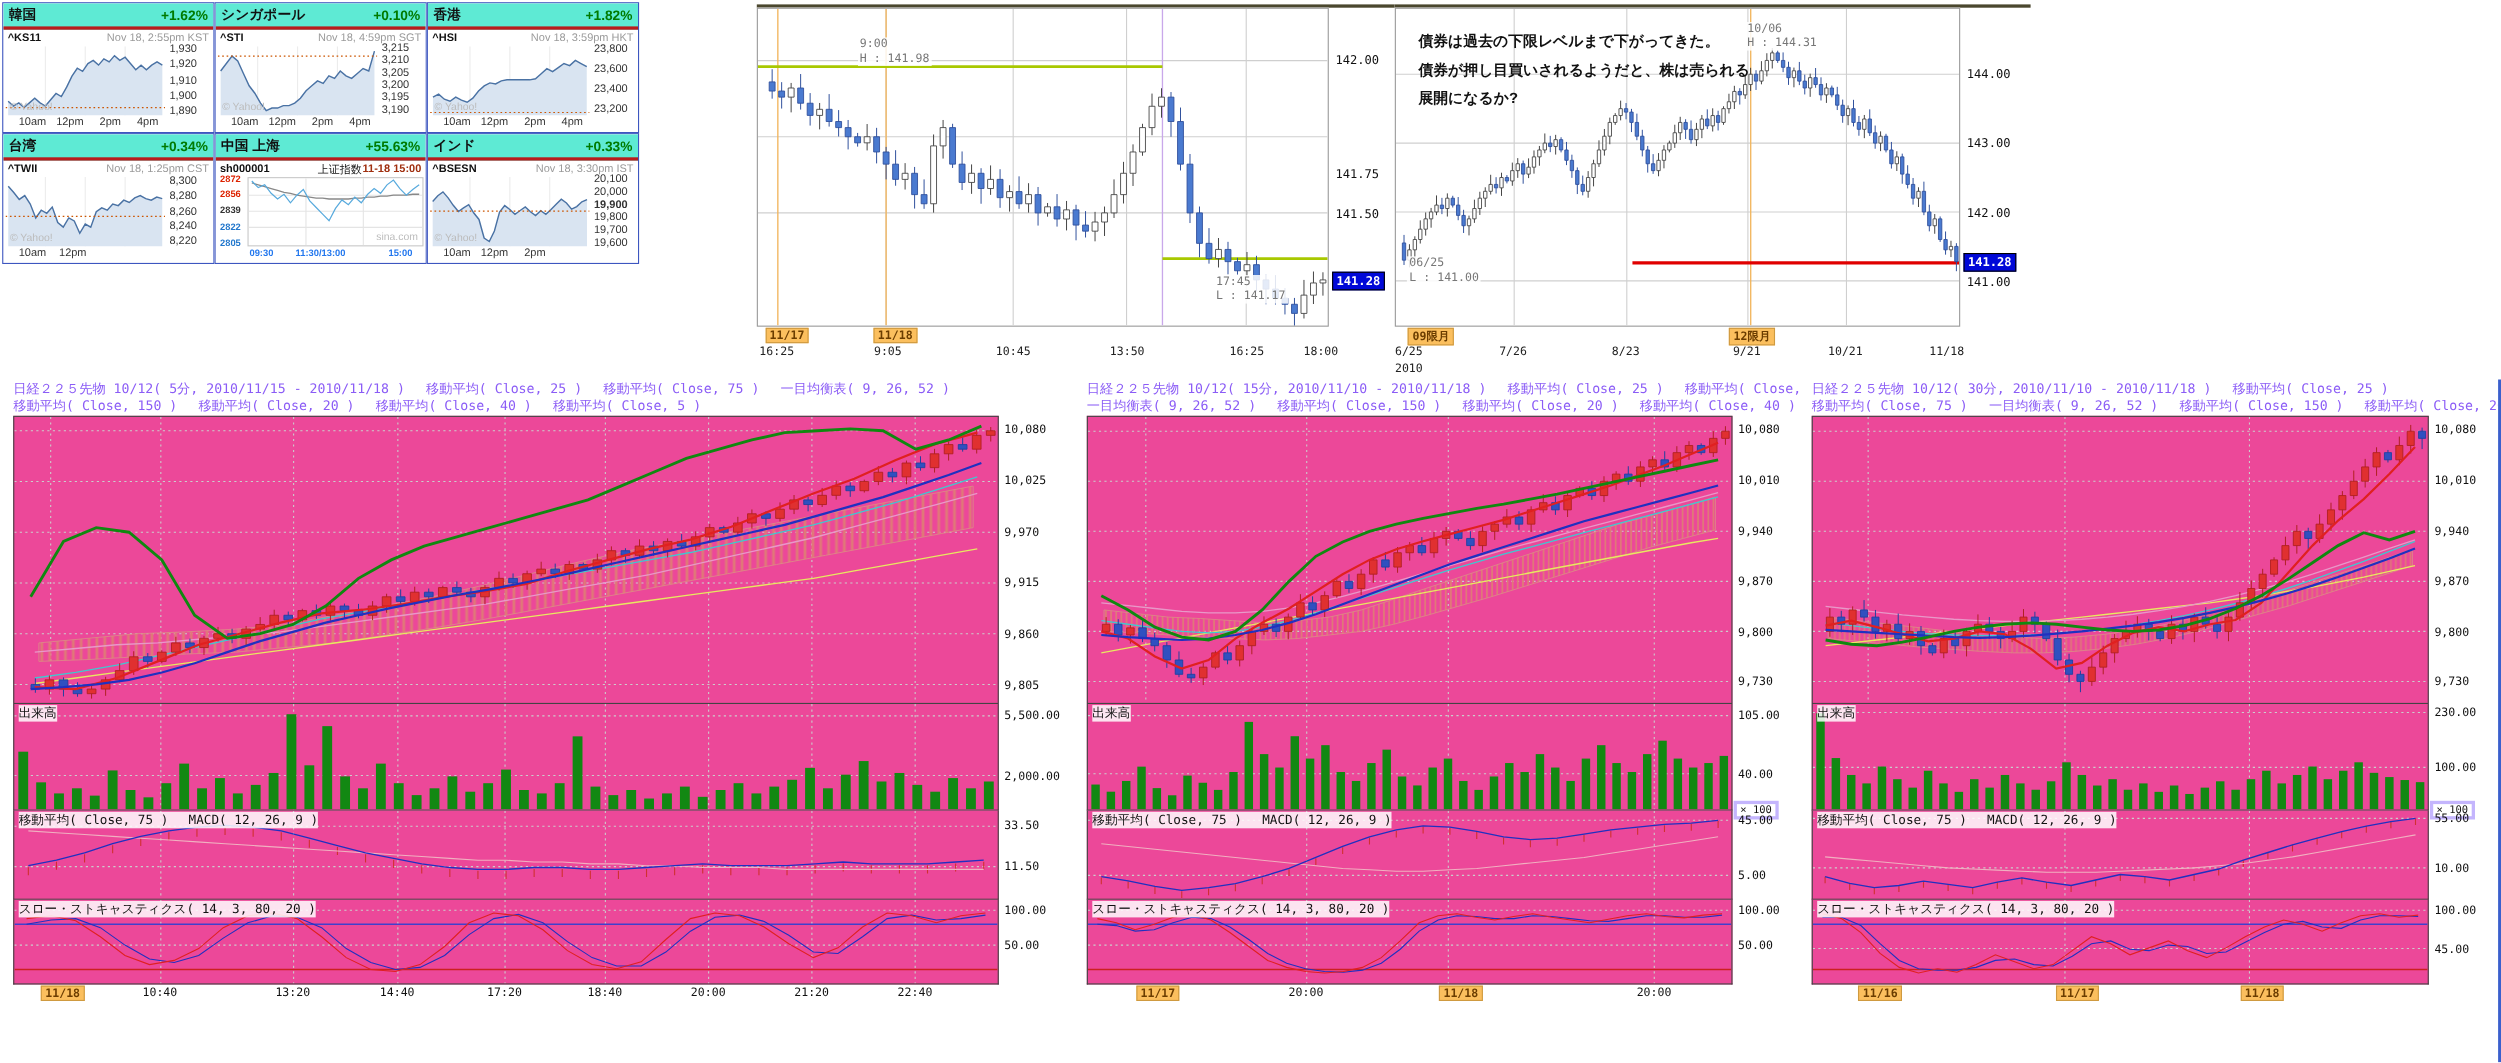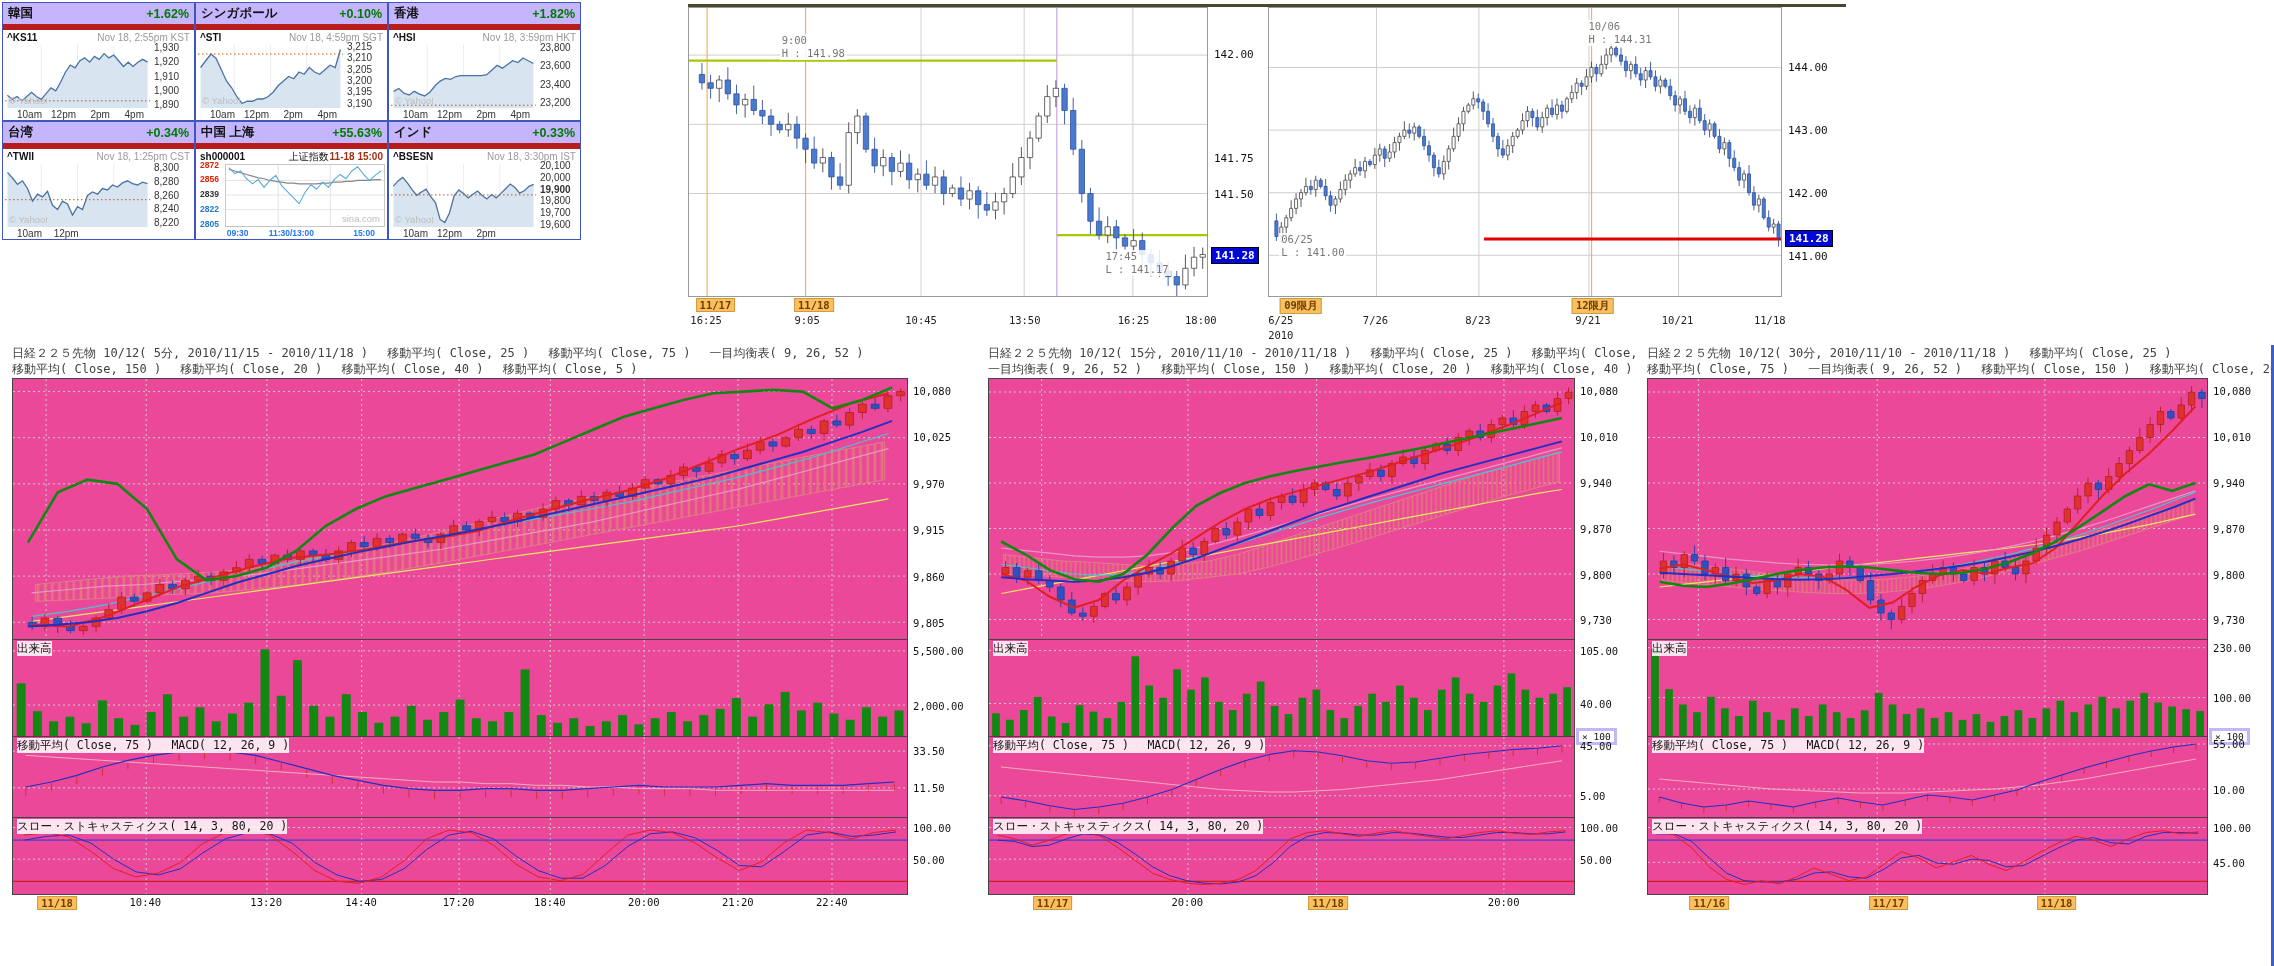--- a/index.html
+++ b/index.html
@@ -4,22 +4,22 @@
 <style>
   html,body{margin:0;padding:0;background:#fff;}
   .stage{position:relative;width:2274px;height:966px;background:#fff;overflow:hidden;
          font-family:"Liberation Sans",sans-serif;color:#111;}
   .mono{font-family:"DejaVu Sans Mono",monospace;}
   svg{display:block;width:100%;height:100%;}
 
   
   .mini-grid{position:absolute;left:2px;top:2px;display:grid;grid-template-columns:repeat(3,193px);grid-auto-rows:119px;}
   .cell{border:1px solid #3d56c0;background:#fff;overflow:hidden;}
-  .cellhead{height:21px;background:#c4b5fd;display:flex;justify-content:space-between;align-items:center;
-            padding:0 5px;border-bottom:6px solid #b91c1c;font-size:12.5px;font-weight:bold;}
+  .cellhead{height:21px;background:#5eead4;display:flex;justify-content:space-between;align-items:center;
+            padding:0 5px;border-bottom:3px solid #b91c1c;font-size:12.5px;font-weight:bold;}
   .chg{color:#007a00;}
   .meta{height:15px;display:flex;justify-content:space-between;align-items:center;padding:0 4px;font-size:10px;}
   .sym{font-weight:bold;}
   .ttl{font-size:10px;margin-left:43px;}
   .ts{color:#9a9a9a;}
   .plotrow{display:flex;height:63px;padding:0 2px;}
   .plotwrap{flex:1;position:relative;}
   .ycol{width:42px;position:relative;font-size:10px;color:#333;}
   .ytick{position:absolute;left:4px;white-space:nowrap;}
   .wm{position:absolute;left:4px;bottom:2px;color:#bcbcbc;font-size:9.5px;}
@@ -45,21 +45,21 @@
          line-height:15px;font-size:11px;border:1px solid #000;white-space:nowrap;}
   .dstrip,.xstrip{position:relative;height:16px;font-size:10.5px;color:#222;}
   .xstrip{height:15px;}
   .anno{position:absolute;color:#777;font-size:10.5px;line-height:13px;background:rgba(255,255,255,.85);
         padding:0 2px;white-space:nowrap;z-index:3;}
   .comment{position:absolute;left:4%;top:6%;font-size:13.5px;line-height:26px;font-weight:bold;color:#111;
            white-space:nowrap;z-index:3;}
 
   
   .panel{position:absolute;background:#fff;}
-  .ptitle{font-size:12px;line-height:16px;white-space:nowrap;overflow:hidden;color:#404040;height:33px;}
+  .ptitle{font-size:12px;line-height:16px;white-space:nowrap;overflow:hidden;color:#8b5cf6;height:33px;}
   .prow{position:relative;display:flex;}
   .pplot{position:relative;border:1px solid #444;border-top-width:0;background:#ec4899;overflow:hidden;text-decoration:underline;}
   .prow.first .pplot{border-top-width:1px;}
   .pyaxis{width:63px;position:relative;font-size:10.5px;color:#111;}
   .pyaxis .ytick{left:5px;}
   .plabel{position:absolute;top:1px;left:4px;font-size:11.5px;background:rgba(255,255,255,.85);z-index:2;white-space:nowrap;}
   .pxaxis{position:relative;height:20px;font-size:10.5px;color:#111;}
   .x100{position:absolute;bottom:-8px;left:1px;border:3px solid #c4b5fd;background:#fff;font-size:9.5px;padding:0 3px;}
   .scrollline{position:absolute;right:0;top:345px;width:3px;height:621px;background:#3a5fcd;}
 </style>
@@ -680,20 +680,25 @@
             <rect x="95.375" y="66.30434782608667" width="0.5961538461538461" height="2.1739130434781373" fill="#ffffff" stroke="#444444" stroke-width="0.8" vector-effect="non-scaling-stroke"></rect>
             <line x1="96.63461538461539" y1="65.54347826086935" x2="96.63461538461539" y2="73.58695652173903" stroke="#30509c" stroke-width="0.9" vector-effect="non-scaling-stroke"></line>
             <rect x="96.33653846153847" y="66.30434782608667" width="0.5961538461538461" height="6.521739130435037" fill="#4a7ad0" stroke="#30509c" stroke-width="0.8" vector-effect="non-scaling-stroke"></rect>
             <line x1="97.59615384615384" y1="70.28985507246357" x2="97.59615384615384" y2="77.60869565217386" stroke="#30509c" stroke-width="0.9" vector-effect="non-scaling-stroke"></line>
             <rect x="97.29807692307692" y="72.8260869565217" width="0.5961538461538461" height="3.2608695652175186" fill="#4a7ad0" stroke="#30509c" stroke-width="0.8" vector-effect="non-scaling-stroke"></rect>
             <line x1="98.5576923076923" y1="73.22463768115902" x2="98.5576923076923" y2="78.36956521739118" stroke="#444444" stroke-width="0.9" vector-effect="non-scaling-stroke"></line>
             <rect x="98.25961538461539" y="74.99999999999984" width="0.5961538461538461" height="1.0869565217393813" fill="#ffffff" stroke="#444444" stroke-width="0.8" vector-effect="non-scaling-stroke"></rect>
             <line x1="99.51923076923077" y1="73.98550724637695" x2="99.51923076923077" y2="82.82608695652127" stroke="#30509c" stroke-width="0.9" vector-effect="non-scaling-stroke"></line>
             <rect x="99.22115384615385" y="74.99999999999984" width="0.5961538461538461" height="4.782608695652158" fill="#4a7ad0" stroke="#30509c" stroke-width="0.8" vector-effect="non-scaling-stroke"></rect>
           </svg>
+        <div class="comment" style="font-family:'Liberation Sans',sans-serif;">
+          <span>債券は過去の下限レベルまで下がってきた。</span><br>
+          <span>債券が押し目買いされるようだと、株は売られる</span><br>
+          <span>展開になるか?</span>
+        </div>
         <div class="anno" style="left:62%;top:4%;">
           <span>10/06</span><br>
           <span>H : 144.31</span>
         </div>
         <div class="anno" style="left:2%;top:78%;">
           <span>06/25</span><br>
           <span>L : 141.00</span>
         </div>
       </div>
       <div class="cw-axis" style="width:64px;">

